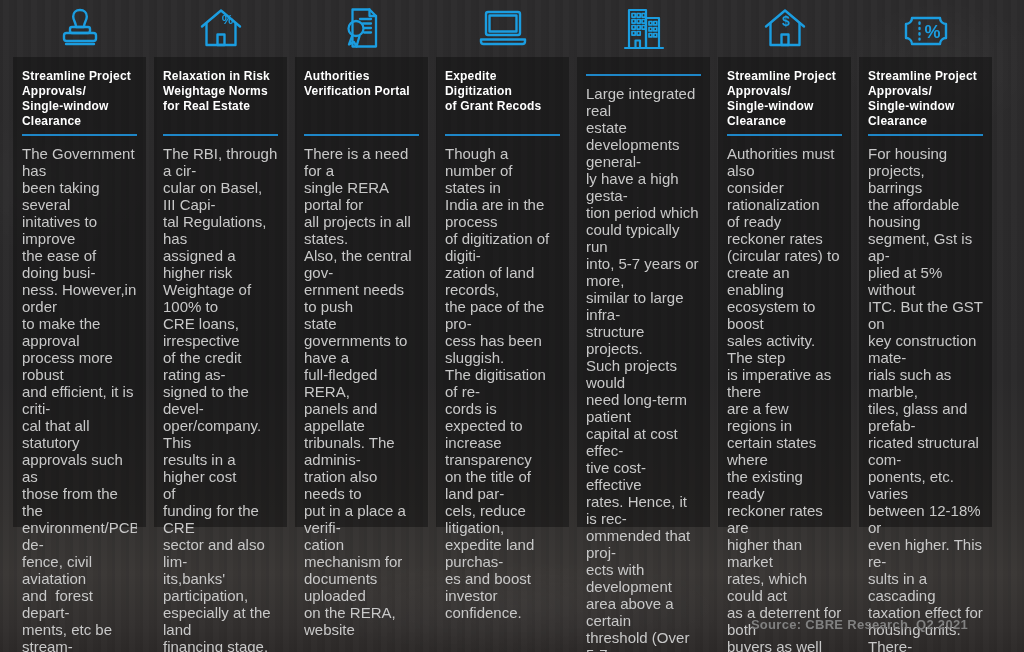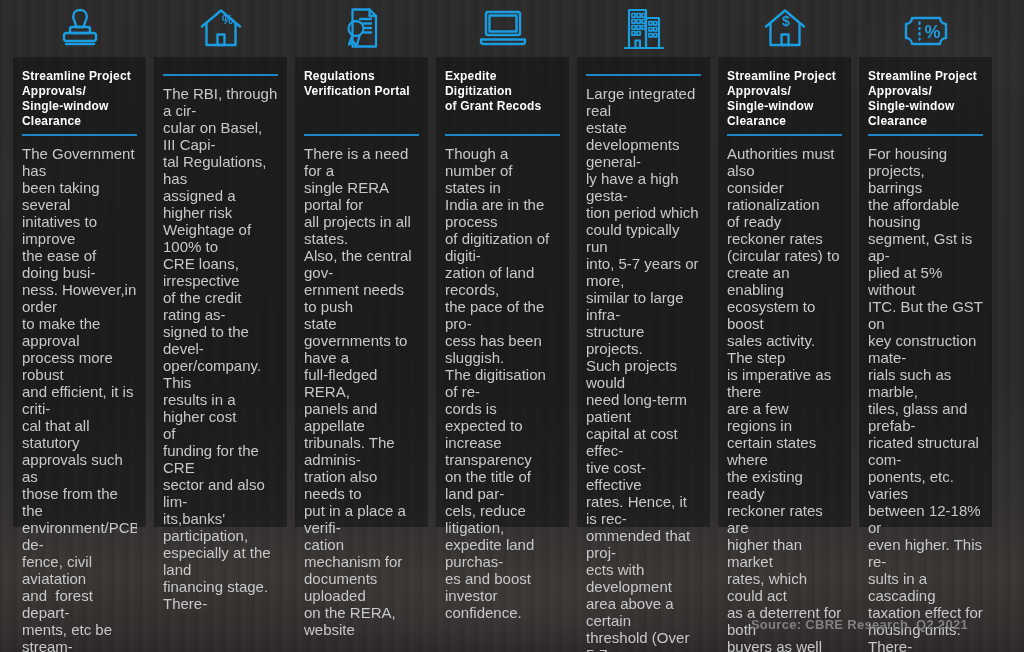--- a/index.html
+++ b/index.html
@@ -88,20 +88,23 @@
     <div class="col">
       <div class="icon-wrap">
         <svg width="52" height="52" viewBox="0 0 52 52" fill="none" stroke="#1B9DE0" stroke-width="2.4" stroke-linecap="round" stroke-linejoin="round">
           <polyline points="7,21.5 26,5.5 45,21.5"></polyline>
           <polyline points="11.5,18.5 11.5,40 40.5,40 40.5,18.5"></polyline>
           <rect x="22.5" y="29.5" width="7" height="10.5"></rect>
           <text x="32.5" y="19" font-size="13" font-weight="bold" fill="#1B9DE0" stroke="none" text-anchor="middle" font-family="Liberation Sans, sans-serif">%</text>
         </svg>
       </div>
       <div class="card">
+        <h3>Relaxation in Risk
+Weightage Norms
+for Real Estate</h3>
         <div class="divider"></div>
         <p>The RBI, through a cir-
 cular on Basel, III Capi-
 tal Regulations, has
 assigned a higher risk
 Weightage of 100% to
 CRE loans, irrespective
 of the credit rating as-
 signed to the devel-
 oper/company. This
@@ -122,21 +125,21 @@
           <polyline points="33.5,4.5 33.5,11 40,11"></polyline>
           <line x1="24" y1="14" x2="35" y2="14"></line>
           <line x1="27" y1="18.5" x2="35" y2="18.5"></line>
           <line x1="28" y1="23" x2="35" y2="23"></line>
           <line x1="28" y1="27.5" x2="35" y2="27.5"></line>
           <circle cx="20" cy="23.5" r="7.5"></circle>
           <path d="M16.5 30l-3.5 9.5 5-2.5 2.5 4.5 3-10.5"></path>
         </svg>
       </div>
       <div class="card">
-        <h3>Regulations
+        <h3>Authorities
 Verification Portal</h3>
         <div class="divider"></div>
         <p>There is a need for a
 single RERA portal for
 all projects in all states.
 Also, the central gov-
 ernment needs to push
 state governments to
 have a
 full-fledged RERA,

